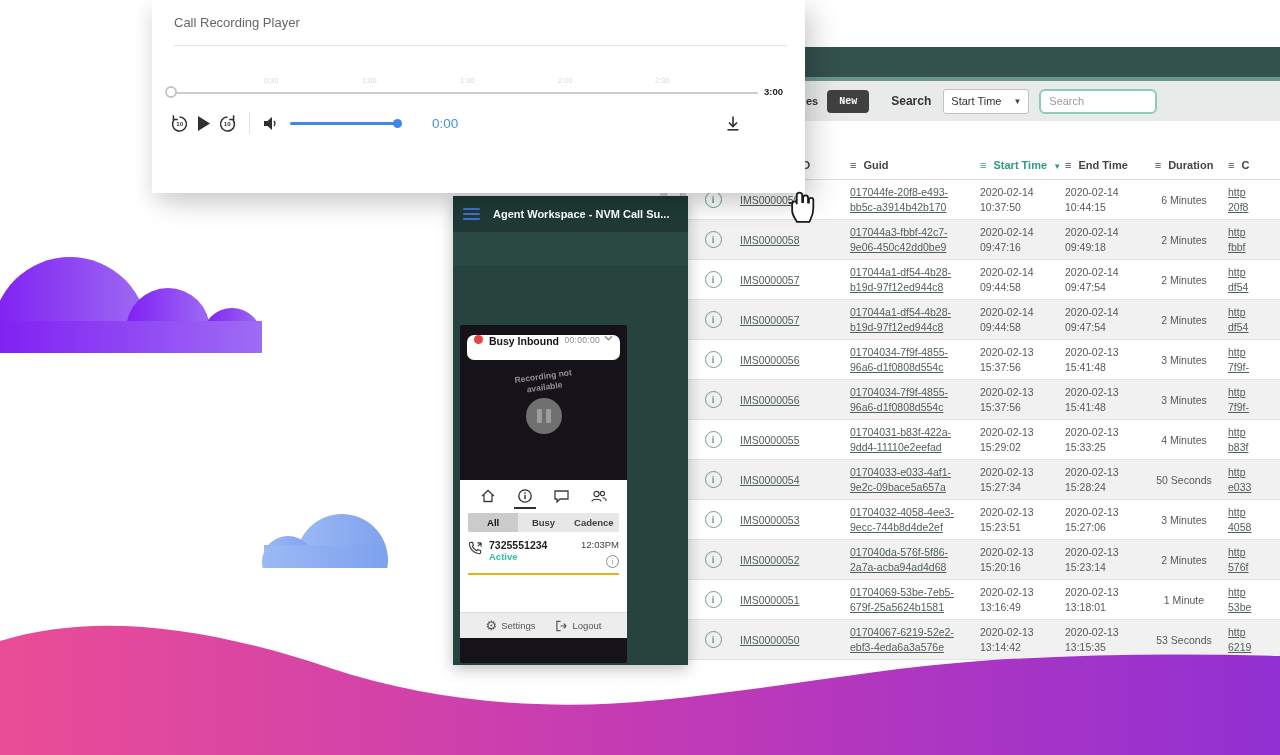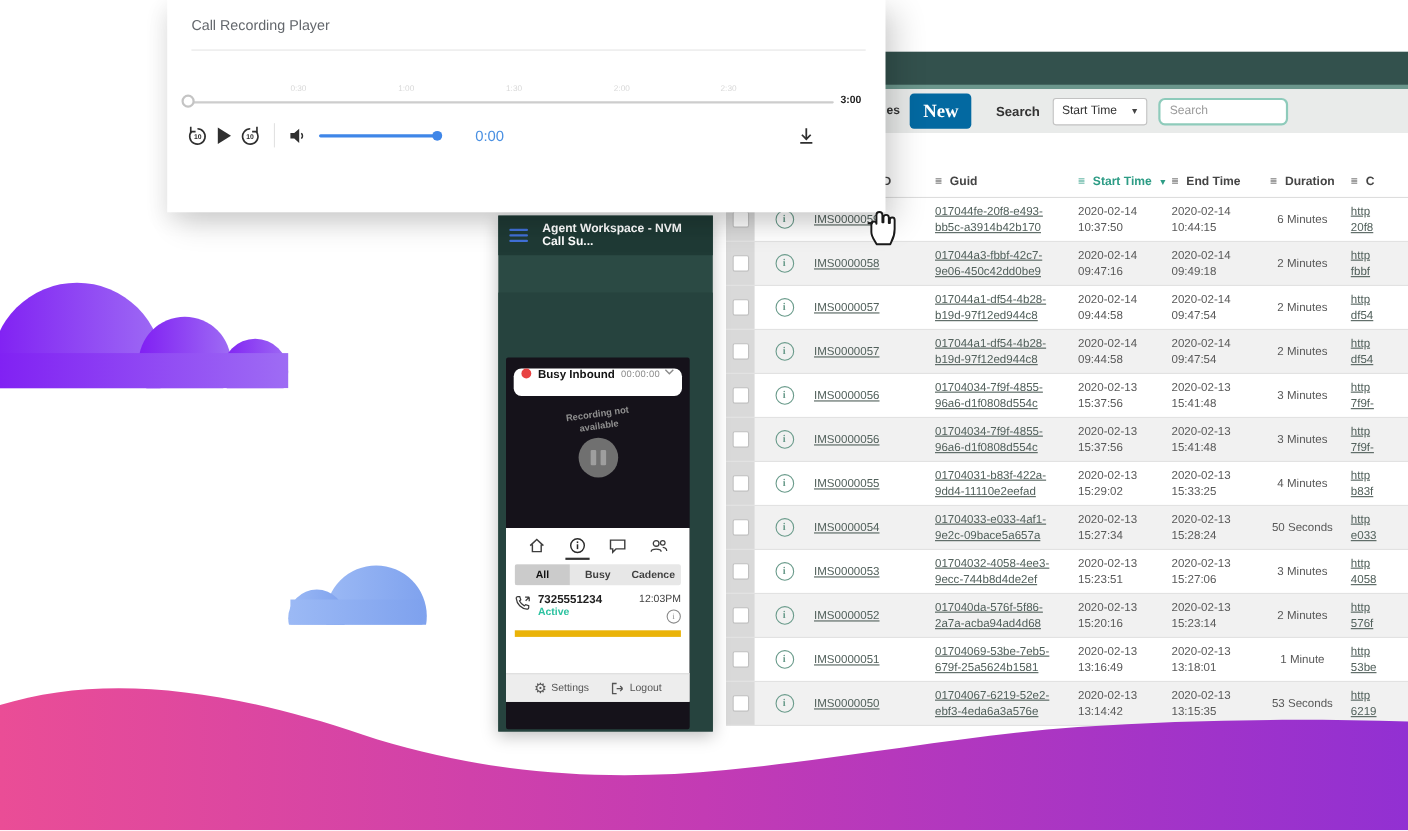--- a/index.html
+++ b/index.html
@@ -10,22 +10,22 @@
   
   #cloud-purple{left:-8px;top:253px;}
   #cloud-blue{left:258px;top:510px;}
   #wave{left:0;top:0;z-index:2;pointer-events:none;}
 
   
   #app-window{left:660px;top:47px;width:620px;height:612px;background:#fff;z-index:1;}
   #app-header-bar{height:30px;background:#33514d;border-bottom:4px solid #6b968c;}
   #app-toolbar{height:40px;background:#e9ebea;display:flex;align-items:center;padding-left:146px;box-sizing:border-box;}
   #toolbar-truncated{font-size:11px;font-weight:bold;color:#333;}
-  #new-button{margin-left:9px;background:#0369a1;color:#fff;font-weight:bold;font-size:17px;
-              border:none;border-radius:4px;padding:6px 12px;font-family:Liberation Serif, serif;}
+  #new-button{margin-left:9px;background:#404040;color:#fff;font-weight:bold;font-size:10px;
+              border:none;border-radius:4px;padding:6px 12px;font-family:Liberation Mono, monospace;}
   #search-label{margin-left:22px;font-size:12px;font-weight:bold;color:#333;}
   #filter-dropdown{margin-left:12px;width:86px;height:25px;background:#fff;border:1px solid #c2c2c2;border-radius:3px;
                    display:flex;align-items:center;justify-content:space-between;padding:0 7px;box-sizing:border-box;}
   #filter-dropdown .val{font-size:11px;color:#333;}
   #filter-dropdown .car{font-size:8px;color:#444;}
   #search-input{margin-left:10px;width:118px;height:25px;border:2px solid #8ecbbb;border-radius:6px;
                 padding:0 8px;font-size:11px;color:#333;font-family:inherit;outline:none;box-sizing:border-box;}
   #search-input::placeholder{color:#9a9a9a;}
   #app-gap{height:30px;background:#fff;}
 
@@ -51,21 +51,21 @@
   .trow.alt{background:#f1f1f1;}
   .trow .col-check{height:100%;background:#d9d9d9;display:flex;align-items:center;justify-content:center;}
   .cbx{width:13px;height:13px;background:#fff;border:1px solid #c0c0c0;border-radius:2px;}
   .info-circle{width:15px;height:15px;border:1.5px solid #6a9b8b;border-radius:50%;color:#6a9b8b;
                font-size:9.5px;font-weight:bold;display:flex;align-items:center;justify-content:center;font-family:"Liberation Serif",serif;}
   .cell-2l{line-height:1.4;}
   .lnk{text-decoration:underline;color:#51605b;}
   .dt{color:#585858;}
 
   
-  #workspace{left:453px;top:196px;width:195px;height:469px;background:#2b4a44;z-index:3;box-shadow:0 4px 14px rgba(0,0,0,.25);}
+  #workspace{left:453px;top:196px;width:235px;height:469px;background:#2b4a44;z-index:3;box-shadow:0 4px 14px rgba(0,0,0,.25);}
   #ws-titlebar{height:36px;background:#1f3a35;display:flex;align-items:center;padding:0 10px;}
   #ws-burger span{display:block;width:17px;height:2.5px;background:#4170d8;border-radius:2px;margin:2.5px 0;}
   #ws-title{margin-left:13px;color:#fff;font-weight:bold;font-size:11px;}
   #ws-config{padding:13px 0 0 13px;color:#fff;font-weight:bold;font-size:11px;}
   #ws-lower{position:absolute;left:0;top:70px;width:100%;height:399px;background:#26433e;}
 
   
   #phone{position:absolute;left:7px;top:129px;width:167px;height:338px;background:#15121a;border-radius:2px;overflow:hidden;}
   #phone-top{height:33px;background:#fff;display:flex;flex-direction:column;align-items:center;}
   #hangup-btn{margin-top:5px;width:76px;height:17px;background:#e8434a;color:#fff;border:none;border-radius:5px;
@@ -83,21 +83,21 @@
   #rec-note{margin-top:4px;color:#8f8f8f;font-size:8.5px;font-weight:bold;text-align:center;transform:rotate(-8deg);line-height:1.25;}
   #pause-btn{margin-top:6px;width:36px;height:36px;background:#707070;border-radius:50%;display:flex;align-items:center;justify-content:center;gap:4px;border:none;}
   #pause-btn span{display:block;width:5px;height:14px;background:#9e9e9e;border-radius:1px;}
   #phone-lower{position:absolute;left:0;top:155px;width:100%;height:158px;background:#fff;}
   #phone-nav{height:28px;display:flex;align-items:center;justify-content:space-around;padding:2px 10px 0;}
   .nav-ic{position:relative;width:20px;height:20px;display:flex;align-items:center;justify-content:center;color:#3e3e3e;}
   .nav-ic.active:after{content:"";position:absolute;left:-1px;right:-1px;bottom:-3px;height:2px;background:#333;}
   #phone-tabs{margin:3px 8px 0;height:19px;display:grid;grid-template-columns:1fr 1fr 1fr;background:#e7e7e7;border-radius:2px;overflow:hidden;}
   .ptab{display:flex;align-items:center;justify-content:center;font-size:9.5px;font-weight:bold;color:#3f3f3f;}
   .ptab.active{background:#cbcbcb;color:#111;}
-  #call-entry{margin:5px 8px 0;height:34px;border-bottom:6px solid #eab308;display:flex;align-items:flex-start;padding-top:2px;}
+  #call-entry{margin:5px 8px 0;height:34px;border-bottom:2px solid #eab308;display:flex;align-items:flex-start;padding-top:2px;}
   #call-num-wrap{margin-left:6px;flex:1;}
   #call-number{font-size:10.5px;font-weight:bold;color:#1f1f1f;}
   #call-status{font-size:9.5px;font-weight:bold;color:#2cc2a0;}
   #call-right{text-align:right;}
   #call-time{font-size:9.5px;color:#3f3f3f;}
   #call-info{width:11px;height:11px;border:1px solid #8a8a8a;border-radius:50%;color:#8a8a8a;font-size:7.5px;
              display:inline-flex;align-items:center;justify-content:center;margin-top:2px;font-family:"Liberation Serif",serif;}
   #phone-footer{position:absolute;left:0;bottom:0;width:100%;height:25px;background:#ededed;border-top:1px solid #ddd;
                 display:flex;align-items:center;justify-content:center;gap:20px;}
   .foot-item{display:flex;align-items:center;gap:4px;font-size:9.5px;color:#555;}

